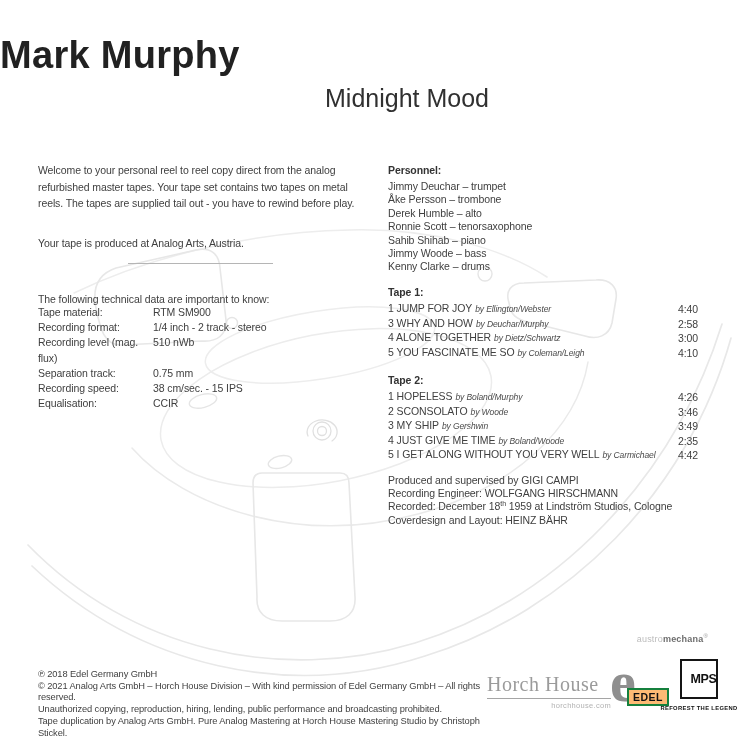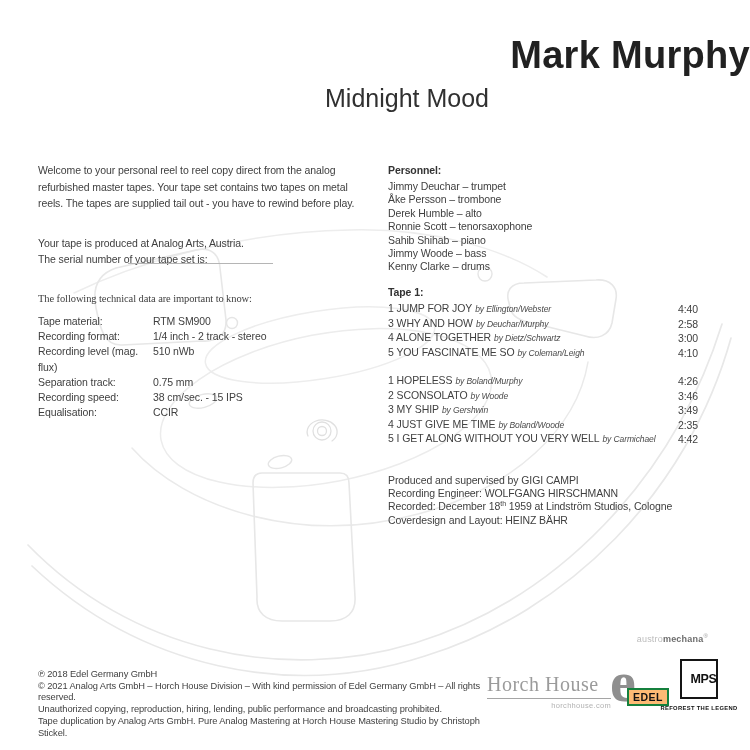--- a/index.html
+++ b/index.html
@@ -3,29 +3,29 @@
 <meta charset="utf-8">
 <style>
   html,body{margin:0;padding:0;background:#ffffff;}
   .page{
     position:relative;width:750px;height:750px;background:#ffffff;overflow:hidden;
     font-family:"Liberation Sans","DejaVu Sans",sans-serif;color:#404040;
   }
   .layer{position:absolute;z-index:1;}
   svg.art{position:absolute;left:0;top:0;z-index:0;}
 
-  .title{left:0;top:34px;width:750px;text-align:right;font-size:38px;font-weight:700;color:#212121;letter-spacing:.3px;}
+  .title{left:0;top:34px;width:750px;text-align:left;font-size:38px;font-weight:700;color:#212121;letter-spacing:.3px;}
   .subtitle{left:0;top:84px;width:750px;text-align:center;font-size:25px;font-weight:400;color:#303030;padding-left:32px;}
 
   .intro{left:38px;top:162px;width:336px;font-size:10.5px;line-height:16.5px;letter-spacing:-.1px;}
   .intro .p2{margin-top:23px;}
   .serial-line{left:128px;top:263px;width:145px;height:1px;background:#b5b5b5;}
 
   .tech{left:38px;top:293px;width:345px;font-size:10.5px;letter-spacing:-.1px;}
-  .tech-head{margin-bottom:10px;font-family:Liberation Serif, serif;}
+  .tech-head{margin-bottom:0;}
   .tech-grid{display:grid;grid-template-columns:115px 1fr;line-height:15.2px;}
 
   .rcol{left:388px;width:310px;font-size:10.5px;letter-spacing:-.1px;}
   .personnel{top:164px;}
   .sec-head{font-weight:700;color:#333;margin-bottom:4px;}
   .names{line-height:13.4px;}
 
   .tape1{top:286px;}
   .tape2{top:374px;}
   .tracks{line-height:13.6px;}
@@ -82,21 +82,20 @@
     </g>
   </svg>
 
   <div class="layer title">Mark Murphy</div>
   <div class="layer subtitle">Midnight Mood</div>
 
   <div class="layer intro">
     <div class="p1">Welcome to your personal reel to reel copy direct from the analog refurbished master tapes. Your tape set contains two tapes on metal reels. The tapes are supplied tail out - you have to rewind before play.</div>
     <div class="p2">
       <div>Your tape is produced at Analog Arts, Austria.</div>
-      <div>The serial number of your tape set is:</div>
     </div>
   </div>
   <div class="layer serial-line"></div>
 
   <div class="layer tech">
     <div class="tech-head">The following technical data are important to know:</div>
     <div class="tech-grid">
       <span>Tape material:</span>
         <span>RTM SM900</span>
       <span>Recording format:</span>
@@ -141,20 +140,21 @@
           <span class="dur">3:00</span>
         </div>
       <div class="trk">
           <span><span>5</span> <span>YOU FASCINATE ME SO</span><span class="credit">by Coleman/Leigh</span></span>
           <span class="dur">4:10</span>
         </div>
     </div>
   </div>
 
   <div class="layer rcol tape2">
+    <div class="sec-head">Tape 2:</div>
     <div class="tracks">
       <div class="trk">
           <span><span>1</span> <span>HOPELESS</span><span class="credit">by Boland/Murphy</span></span>
           <span class="dur">4:26</span>
         </div>
       <div class="trk">
           <span><span>2</span> <span>SCONSOLATO</span><span class="credit">by Woode</span></span>
           <span class="dur">3:46</span>
         </div>
       <div class="trk">

